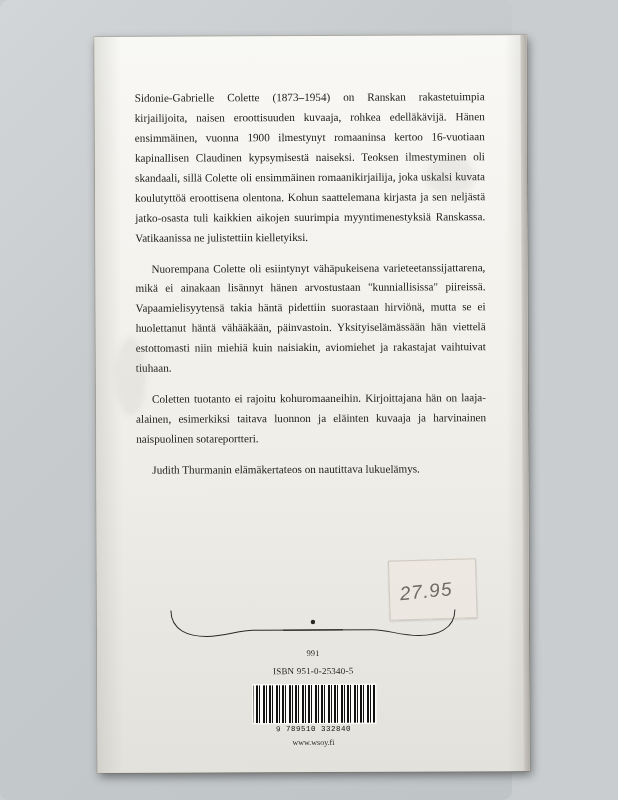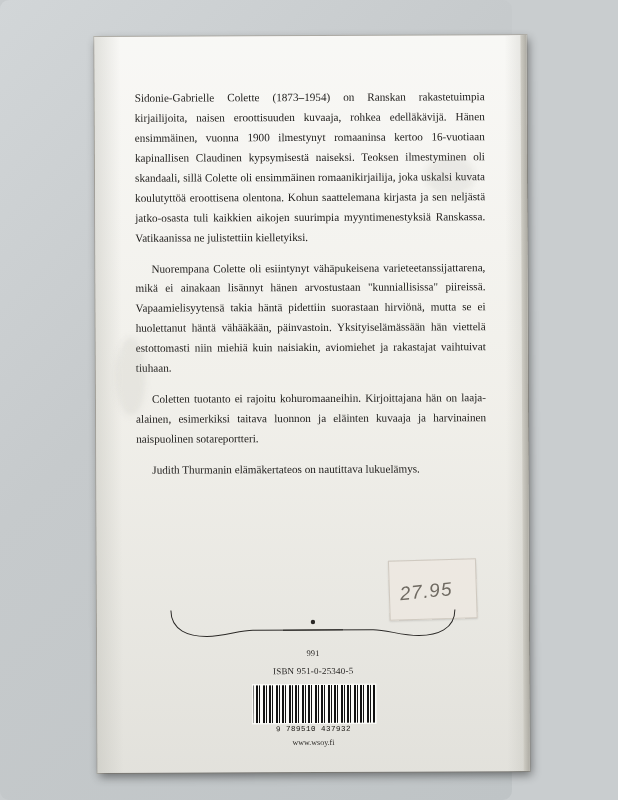--- a/index.html
+++ b/index.html
@@ -184,21 +184,21 @@
       <path d="M120 34 L180 34" stroke="#2a2826" stroke-width="1" fill="none"></path>
     </svg>
 
     <div class="imprint">
       <div class="line1">991</div>
       <div class="line2">ISBN 951-0-25340-5</div>
     </div>
 
     <div class="barcode-wrap">
       <div class="barcode"></div>
-      <div class="barcode-digits">9 789510 437932</div>
+      <div class="barcode-digits">9 789510 332840</div>
     </div>
 
     <div class="website">www.wsoy.fi</div>
 
     <div class="smudge" style="left:20px; top:300px; width:30px; height:80px;"></div>
     <div class="smudge" style="left:330px; top:120px; width:50px; height:40px;"></div>
   </div>
 </div>
 
 </body></html>

